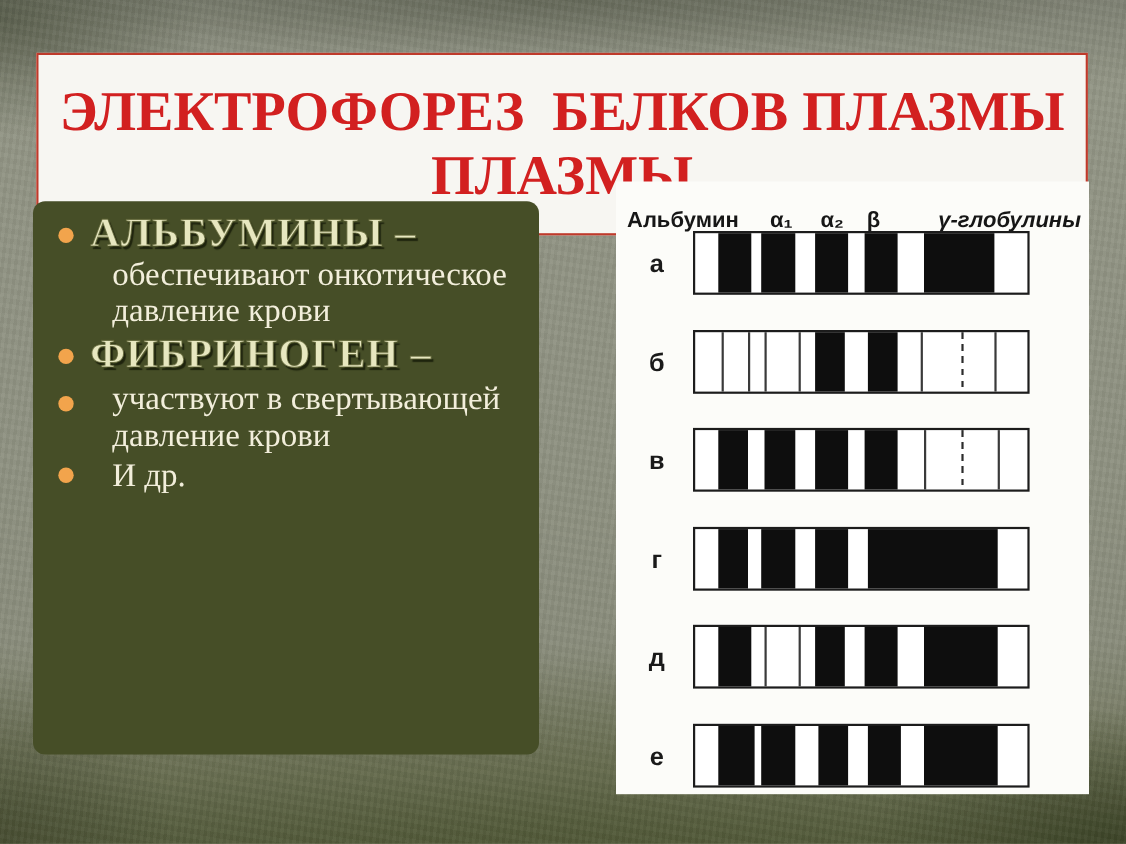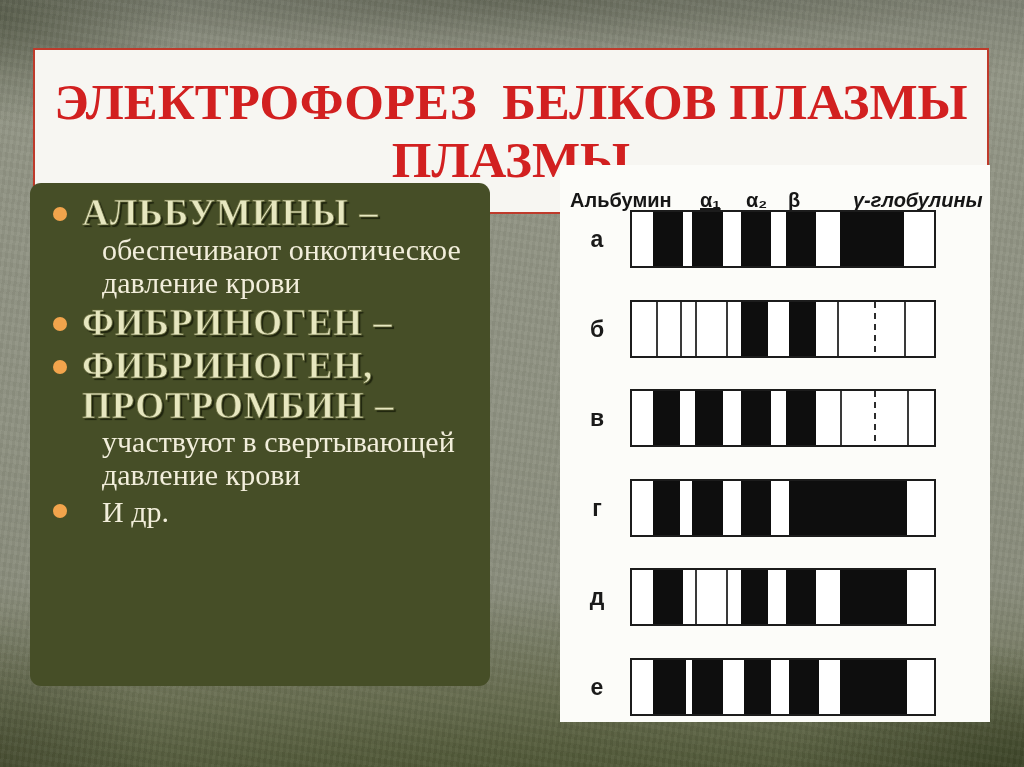--- a/index.html
+++ b/index.html
@@ -86,37 +86,36 @@
       </div>
       <div class="bullet-item">
         <span class="dot"></span>
         <div class="content">
           <div class="bullet-heading">ФИБРИНОГЕН –</div>
         </div>
       </div>
       <div class="bullet-item">
         <span class="dot"></span>
         <div class="content">
-          <div class="bullet-heading">ФИБРИНОГЕН, ПРОТРОМБИН –</div>
           <div class="bullet-body">участвуют в свертывающей давление крови</div>
         </div>
       </div>
       <div class="bullet-item">
         <span class="dot dot-body"></span>
         <div class="content">
           <div class="bullet-body">И др.</div>
         </div>
       </div>
     </div>
 </section>
 
 <section class="diagram-panel">
   <div class="diagram-header">
       <span class="hlabel" style="left: 10px;">Альбумин</span>
-      <span class="hlabel" style="left: 140px; text-decoration: underline;">α₁</span>
+      <span class="hlabel" style="left: 140px;">α₁</span>
       <span class="hlabel" style="left: 186px;">α₂</span>
       <span class="hlabel" style="left: 228px;">β</span>
       <span class="hlabel" style="left: 293px; font-style: italic;">γ-глобулины</span>
     </div>
   <div class="diagram-rows">
       <div class="row-label" style="top: 45px;">а</div>
       <div class="strip" style="top: 45px;">
         <div class="seg-band" style="left: 7%; width: 10%;"></div>
         <div class="seg-band" style="left: 20%; width: 10%;"></div>
         <div class="seg-band" style="left: 36%; width: 10%;"></div>

